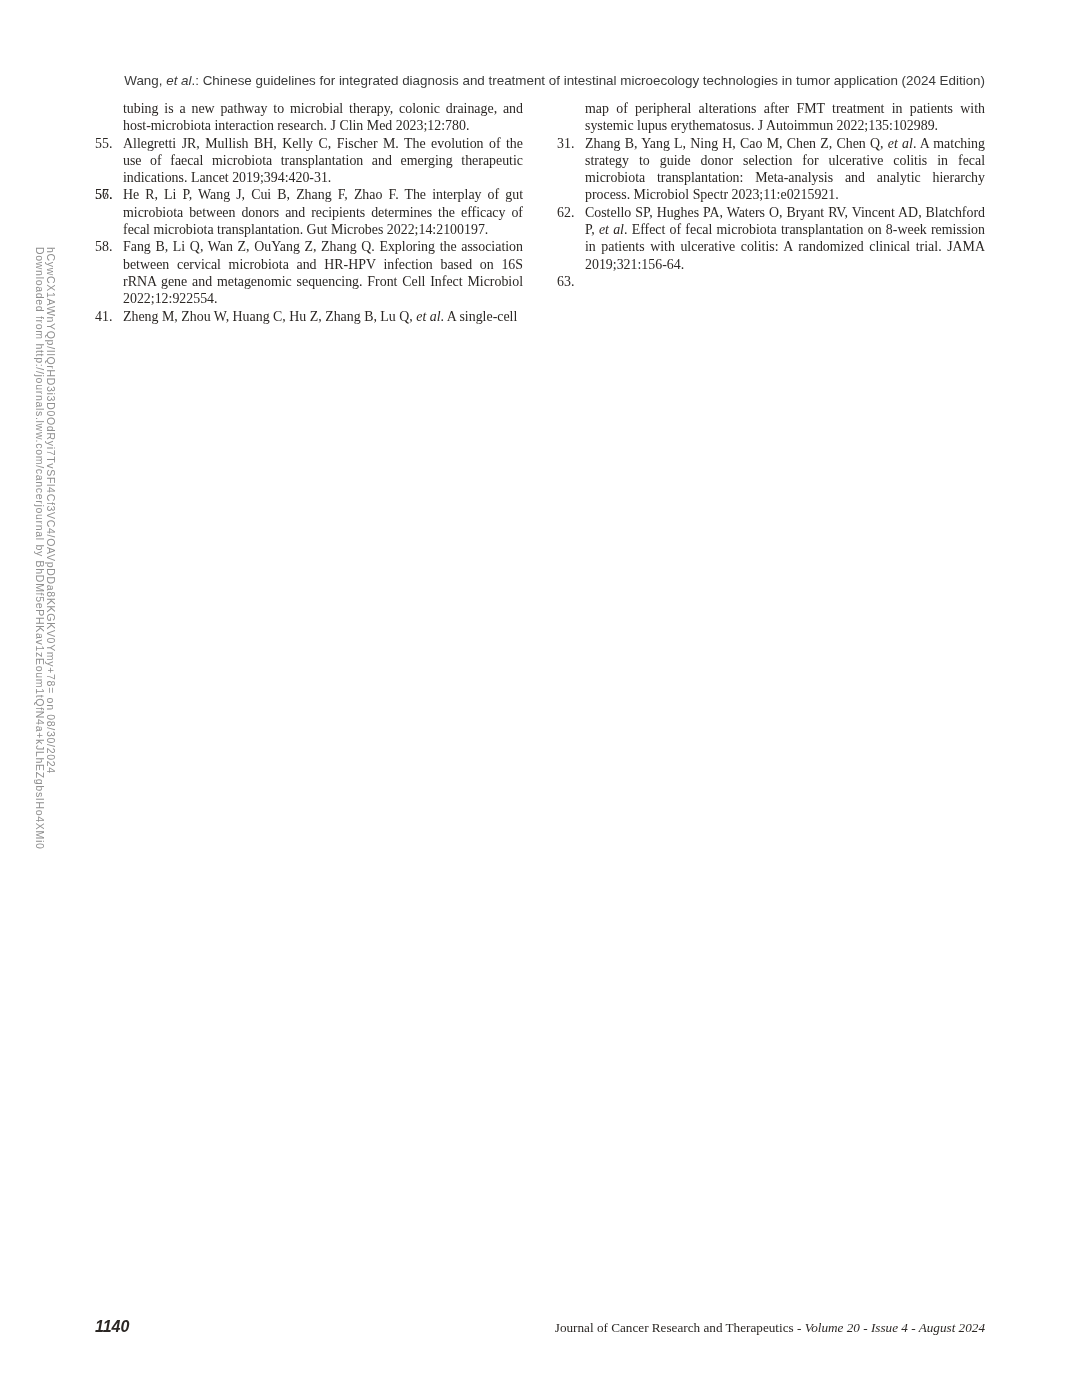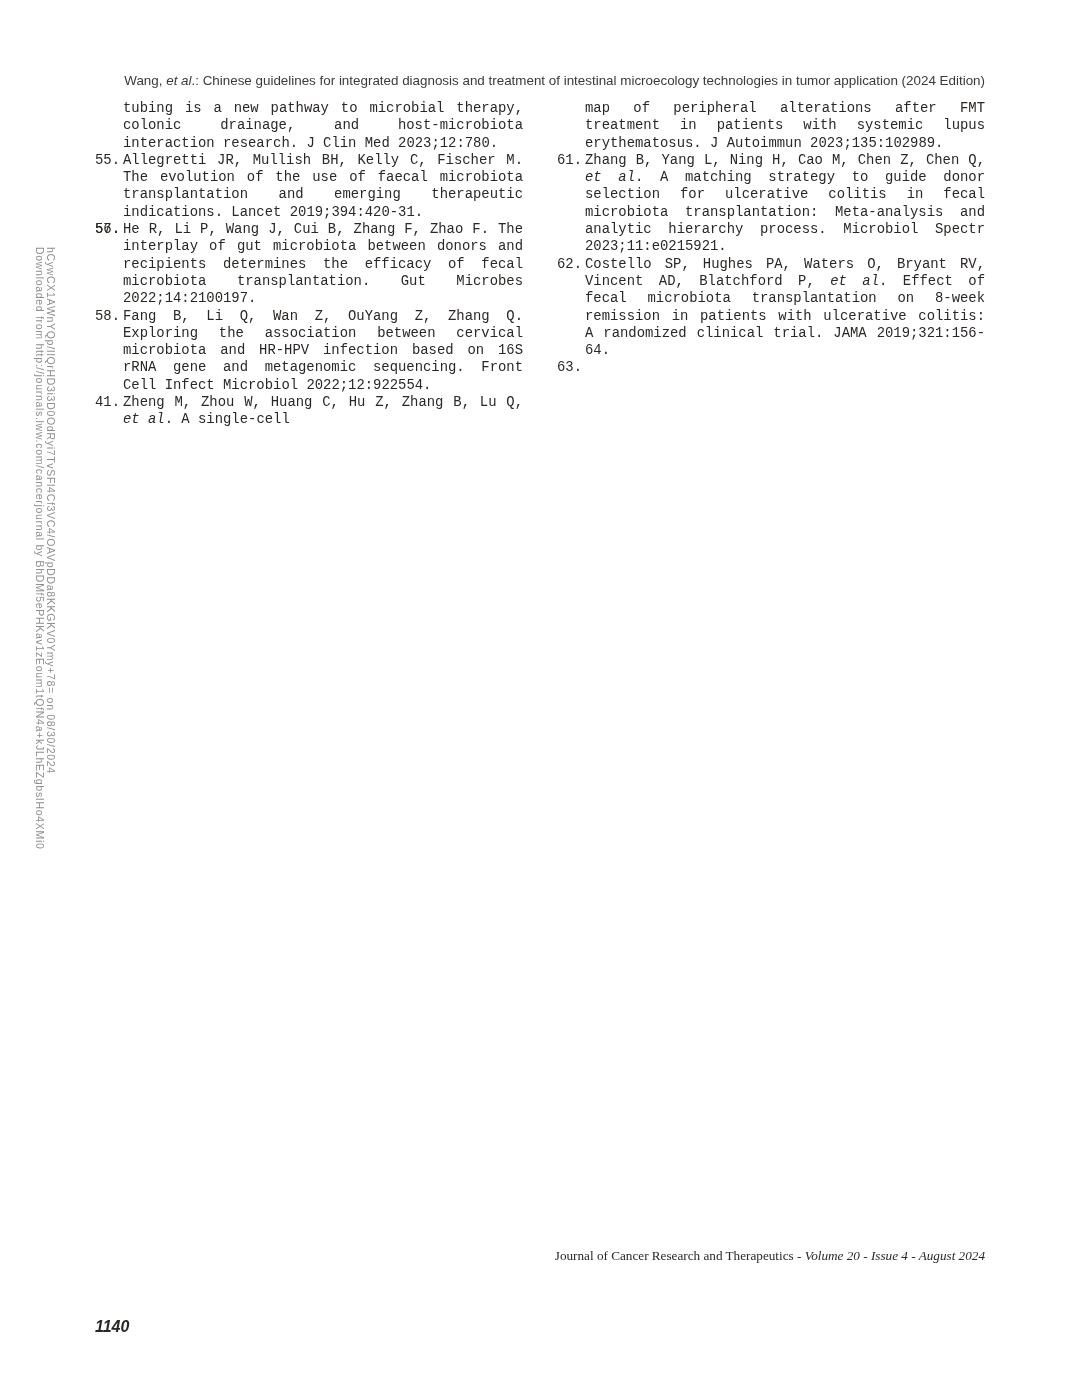--- a/index.html
+++ b/index.html
@@ -48,40 +48,39 @@
     gap: 34px;
     font-family: "Liberation Serif", serif;
   }
   .col {
     flex: 1;
     min-width: 0;
     font-size: 13.9px;
     line-height: 17.3px;
     text-align: justify;
     color: #2b2724;
-    font-family: Liberation Mono, monospace;
   }
   .ref-item { position: relative; padding-left: 28px; }
   .ref-num  { position: absolute; left: 0; top: 0; }
 
   
   .footer-page-num {
     position: absolute;
     left: 95px;
     top: 1318px;
     font-family: "Liberation Sans", sans-serif;
     font-weight: 700;
     font-style: italic;
     font-size: 16px;
     color: #2b2724;
   }
   .footer-journal {
     position: absolute;
     right: 95px;
-    top: 1248px;
+    top: 1320px;
     font-family: "Liberation Serif", serif;
     font-size: 13.2px;
     color: #2b2724;
     white-space: nowrap;
   }
 </style>
 </head>
 <body>
 
 <div class="page">
@@ -96,22 +95,22 @@
   <div class="columns">
     <div class="col">
         <div class="ref-item"><span class="ref-num"></span><span class="ref-text"><span>tubing is a new pathway to microbial therapy, colonic drainage, and host-microbiota interaction research. J Clin Med 2023;12:780.</span></span></div>
         <div class="ref-item"><span class="ref-num">55.</span><span class="ref-text"><span>Allegretti JR, Mullish BH, Kelly C, Fischer M. The evolution of the use of faecal microbiota transplantation and emerging therapeutic indications. Lancet 2019;394:420-31.</span></span></div>
         <div class="ref-item"><span class="ref-num">56.</span></div>
         <div class="ref-item"><span class="ref-num">57.</span><span class="ref-text"><span>He R, Li P, Wang J, Cui B, Zhang F, Zhao F. The interplay of gut microbiota between donors and recipients determines the efficacy of fecal microbiota transplantation. Gut Microbes 2022;14:2100197.</span></span></div>
         <div class="ref-item"><span class="ref-num">58.</span><span class="ref-text"><span>Fang B, Li Q, Wan Z, OuYang Z, Zhang Q. Exploring the association between cervical microbiota and HR-HPV infection based on 16S rRNA gene and metagenomic sequencing. Front Cell Infect Microbiol 2022;12:922554.</span></span></div>
         <div class="ref-item"><span class="ref-num">41.</span><span class="ref-text"><span>Zheng M, Zhou W, Huang C, Hu Z, Zhang B, Lu Q, </span><i>et al</i><span>. A single-cell</span></span></div>
       </div>
     <div class="col">
-        <div class="ref-item"><span class="ref-num"></span><span class="ref-text"><span>map of peripheral alterations after FMT treatment in patients with systemic lupus erythematosus. J Autoimmun 2023;135:102989.</span></span></div>
-        <div class="ref-item"><span class="ref-num">61.</span><span class="ref-text"><span>Zhang B, Yang L, Ning H, Cao M, Chen Z, Chen Q, </span><i>et al</i><span>. A matching strategy to guide donor selection for ulcerative colitis in fecal microbiota transplantation: Meta-analysis and analytic hierarchy process. Microbiol Spectr 2023;11:e0215921.</span></span></div>
+        <div class="ref-item"><span class="ref-num"></span><span class="ref-text"><span>map of peripheral alterations after FMT treatment in patients with systemic lupus erythematosus. J Autoimmun 2022;135:102989.</span></span></div>
+        <div class="ref-item"><span class="ref-num">31.</span><span class="ref-text"><span>Zhang B, Yang L, Ning H, Cao M, Chen Z, Chen Q, </span><i>et al</i><span>. A matching strategy to guide donor selection for ulcerative colitis in fecal microbiota transplantation: Meta-analysis and analytic hierarchy process. Microbiol Spectr 2023;11:e0215921.</span></span></div>
         <div class="ref-item"><span class="ref-num">62.</span><span class="ref-text"><span>Costello SP, Hughes PA, Waters O, Bryant RV, Vincent AD, Blatchford P, </span><i>et al</i><span>. Effect of fecal microbiota transplantation on 8-week remission in patients with ulcerative colitis: A randomized clinical trial. JAMA 2019;321:156-64.</span></span></div>
         <div class="ref-item"><span class="ref-num">63.</span></div>
       </div>
   </div>
 
   <div class="footer-page-num">1140</div>
 
   <div class="footer-journal"><span>Journal of Cancer Research and Therapeutics</span><span> - </span><i>Volume 20 - Issue 4 - August 2024</i></div>
 
 </div>

